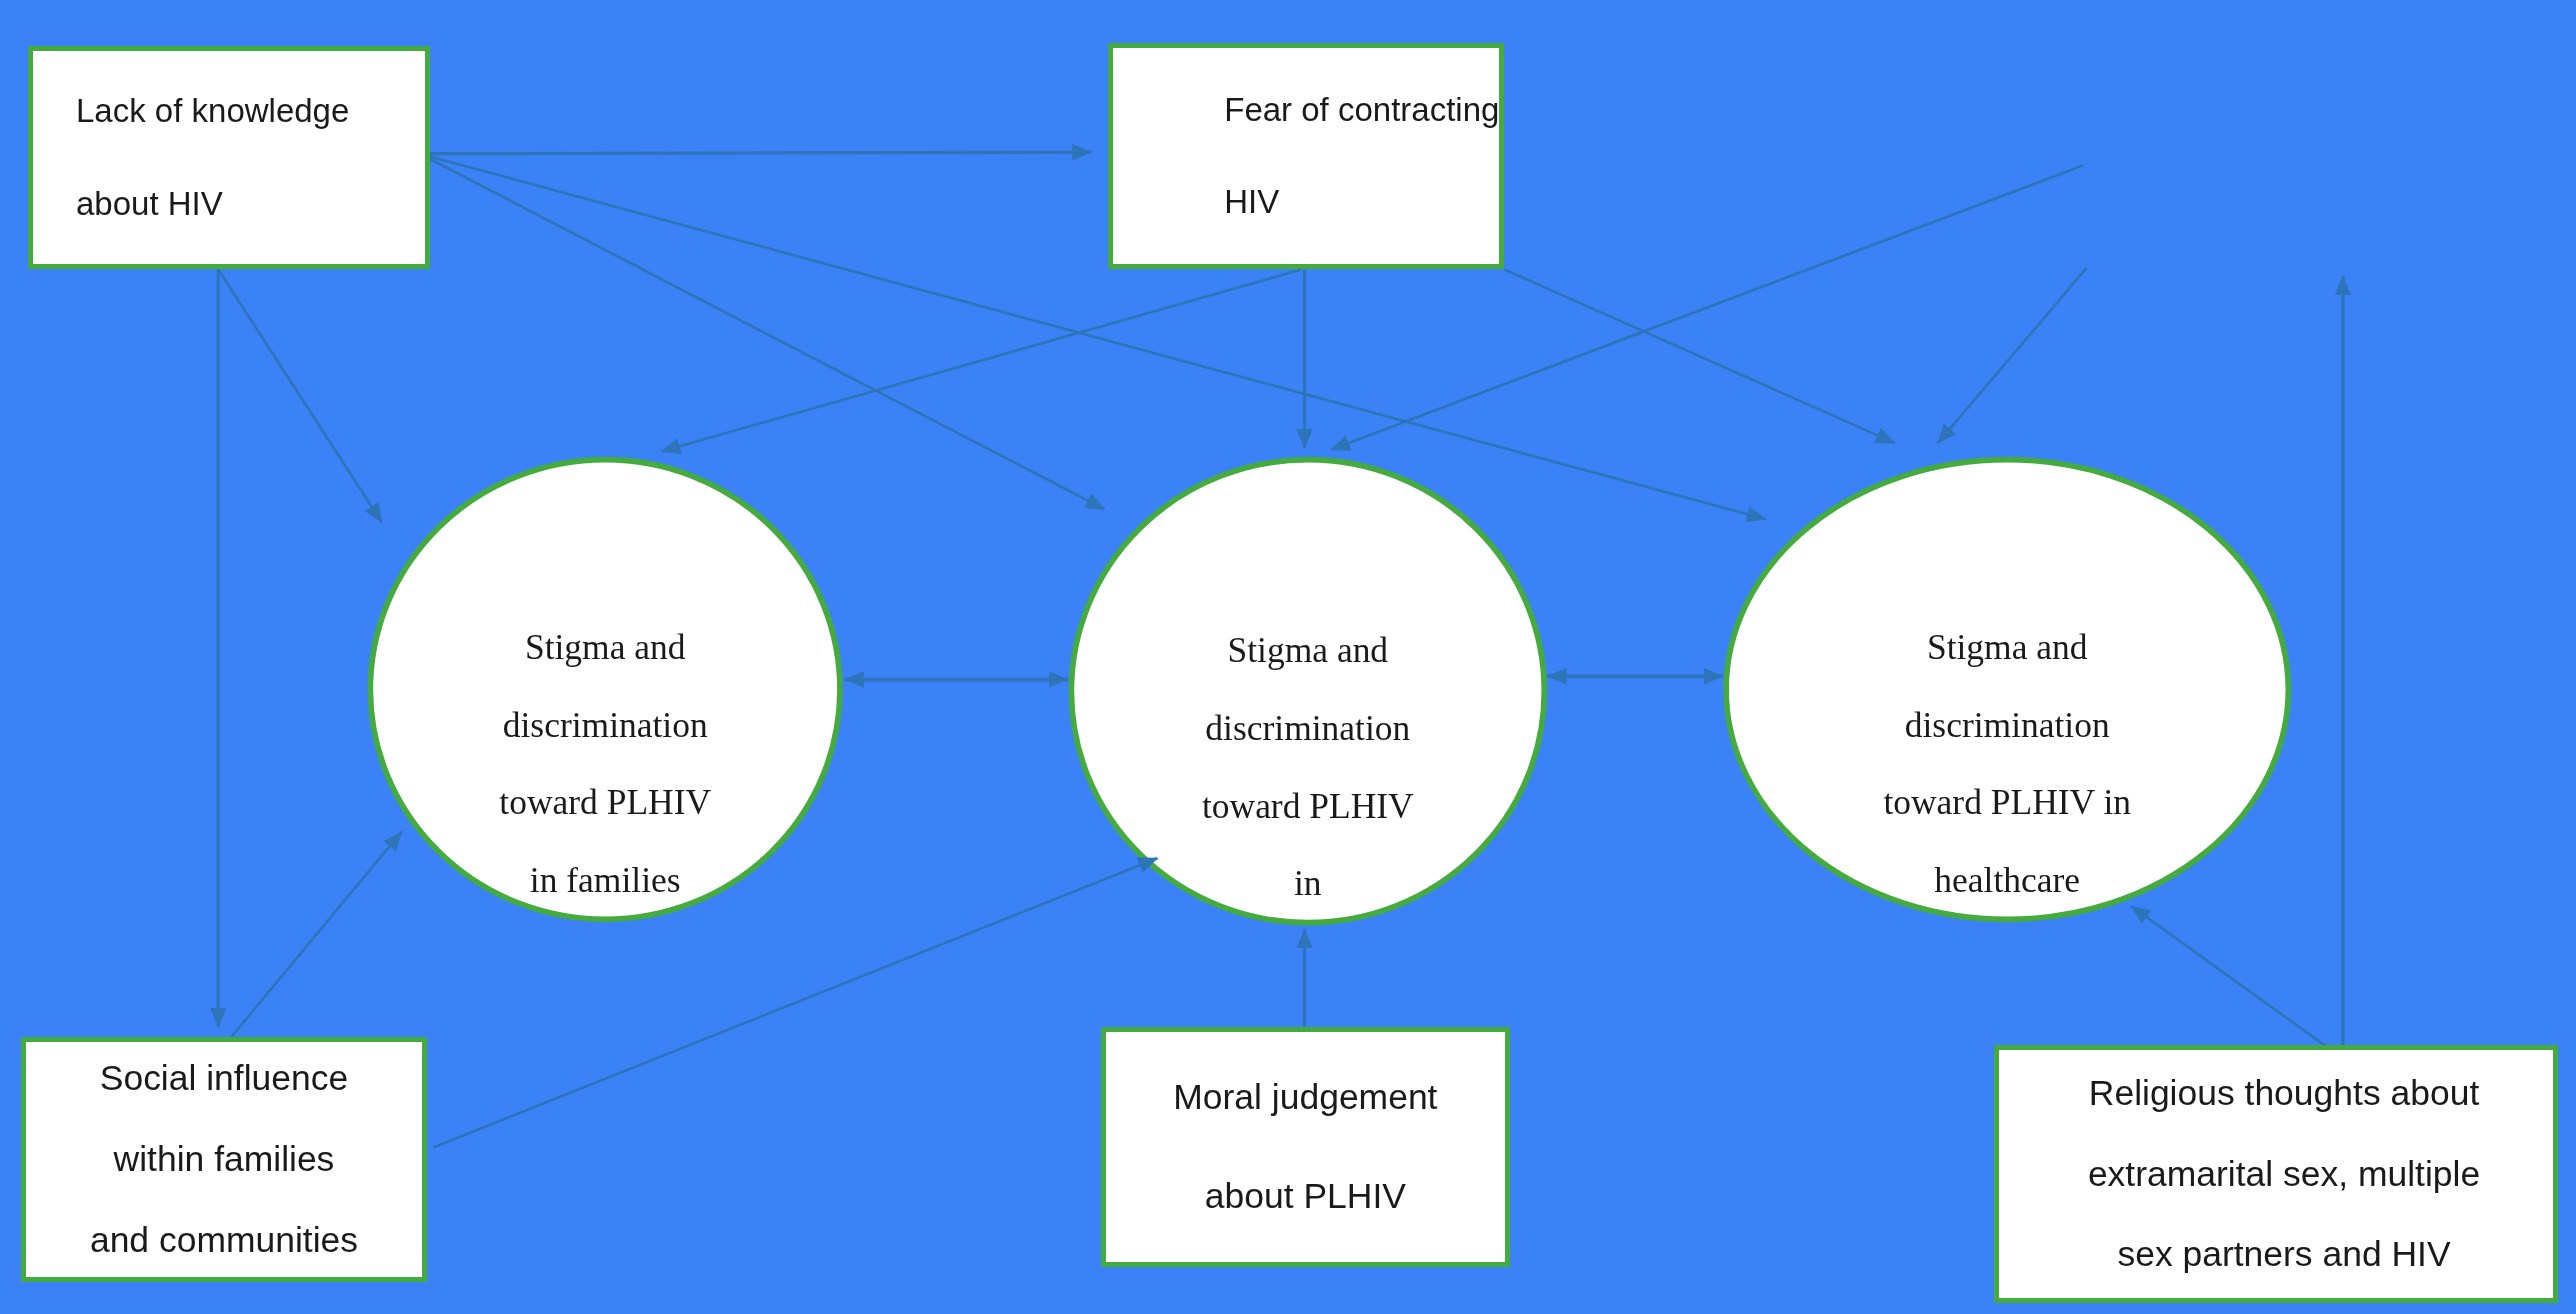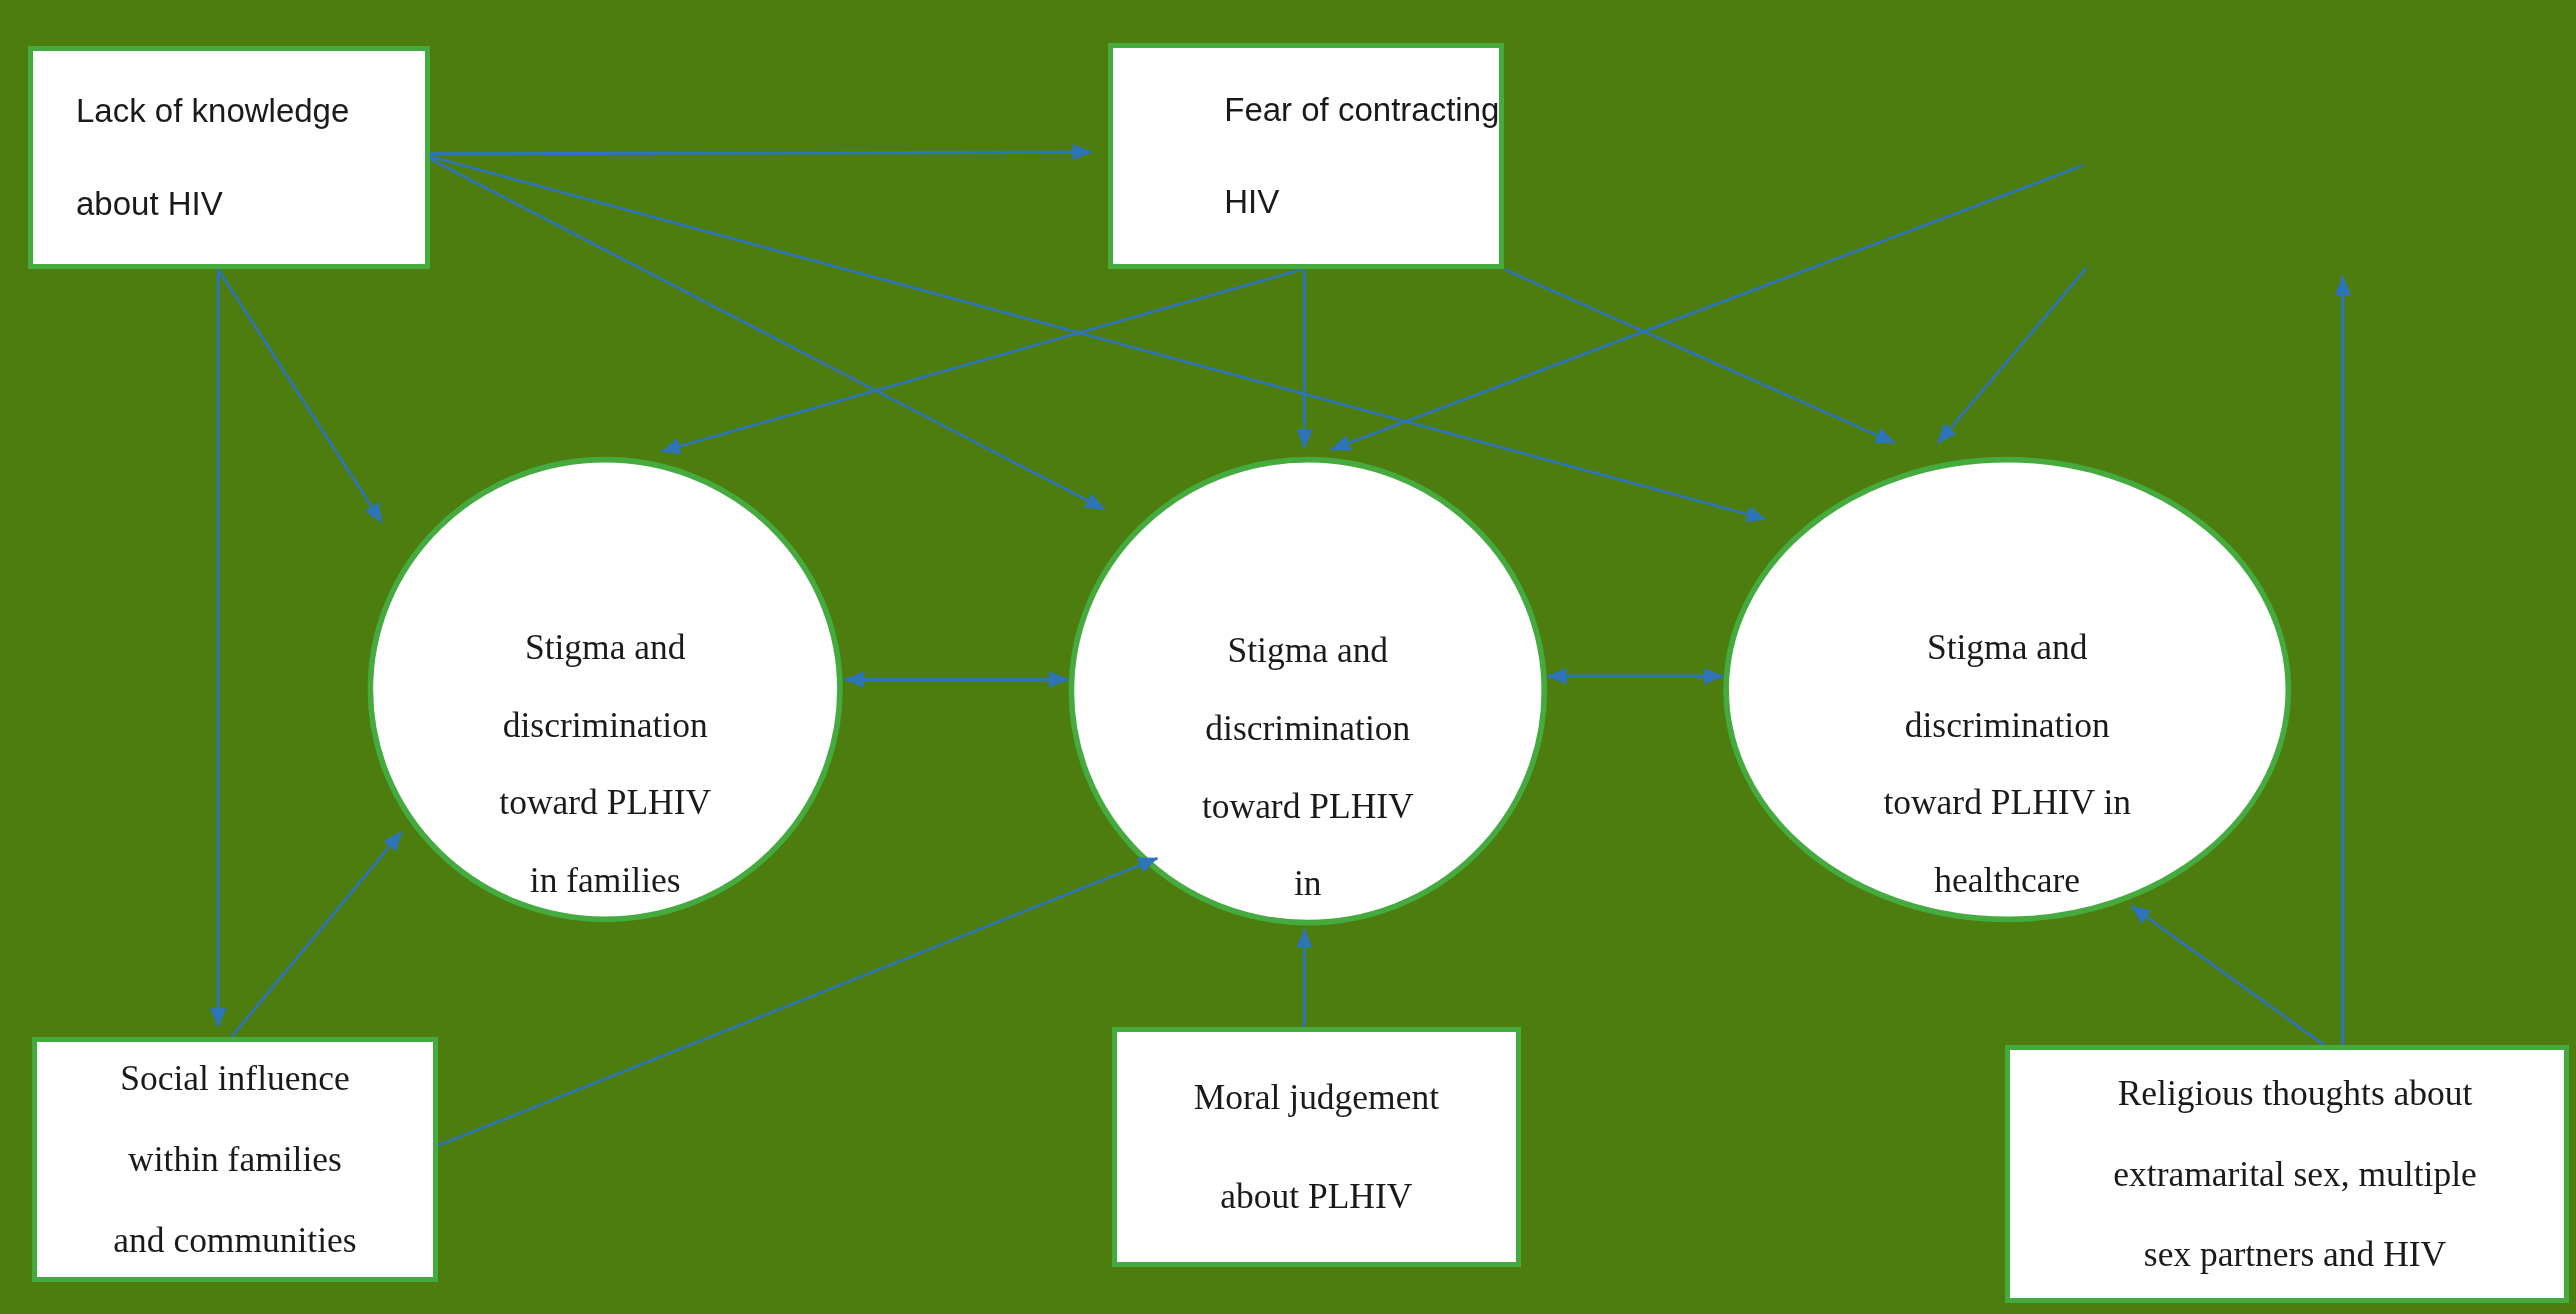--- a/index.html
+++ b/index.html
@@ -8,21 +8,21 @@
     --blue:#2E74B9;
     --ink:#1a1a1a;
   }
   *{margin:0;padding:0;box-sizing:border-box;}
   html{font-size:calc(100vw / 155.8);} 
   body{background:#ffffff;overflow:hidden;}
   .canvas{
     position:relative;
     width:100vw;
     height:51.03vw; 
-    background:#4d7c0f;
+    background:#3b82f6;
     font-family:"Liberation Sans", sans-serif;
     color:var(--ink);
   }
   .edges{position:absolute;inset:0;width:100%;height:100%;}
   .edges path.link{stroke:var(--blue);fill:none;}
   .edges ellipse{fill:#ffffff;stroke:var(--green);}
   .node{
     position:absolute;
     display:flex;
     flex-direction:column;
@@ -36,25 +36,24 @@
   }
   .sans-box{
     font-family:"Liberation Sans", sans-serif;
     font-size:2rem;
     line-height:5.6rem;
     text-align:left;
     padding-left:2.6rem;
   }
   .sans-box.tri{line-height:4.4rem;}
   .serif-box{
-    font-family:Liberation Serif, serif;
+    font-family:Liberation Sans, sans-serif;
     font-size:2.15rem;
     text-align:center;
     line-height:4.9rem;
-    margin-left:11px;
   }
   .serif-box.duo{line-height:6rem;}
   .circle-label{
     position:absolute;
     font-family:Liberation Serif, serif;
     font-size:2.15rem;
     line-height:4.7rem;
     text-align:center;
     display:flex;
     align-items:flex-end;

